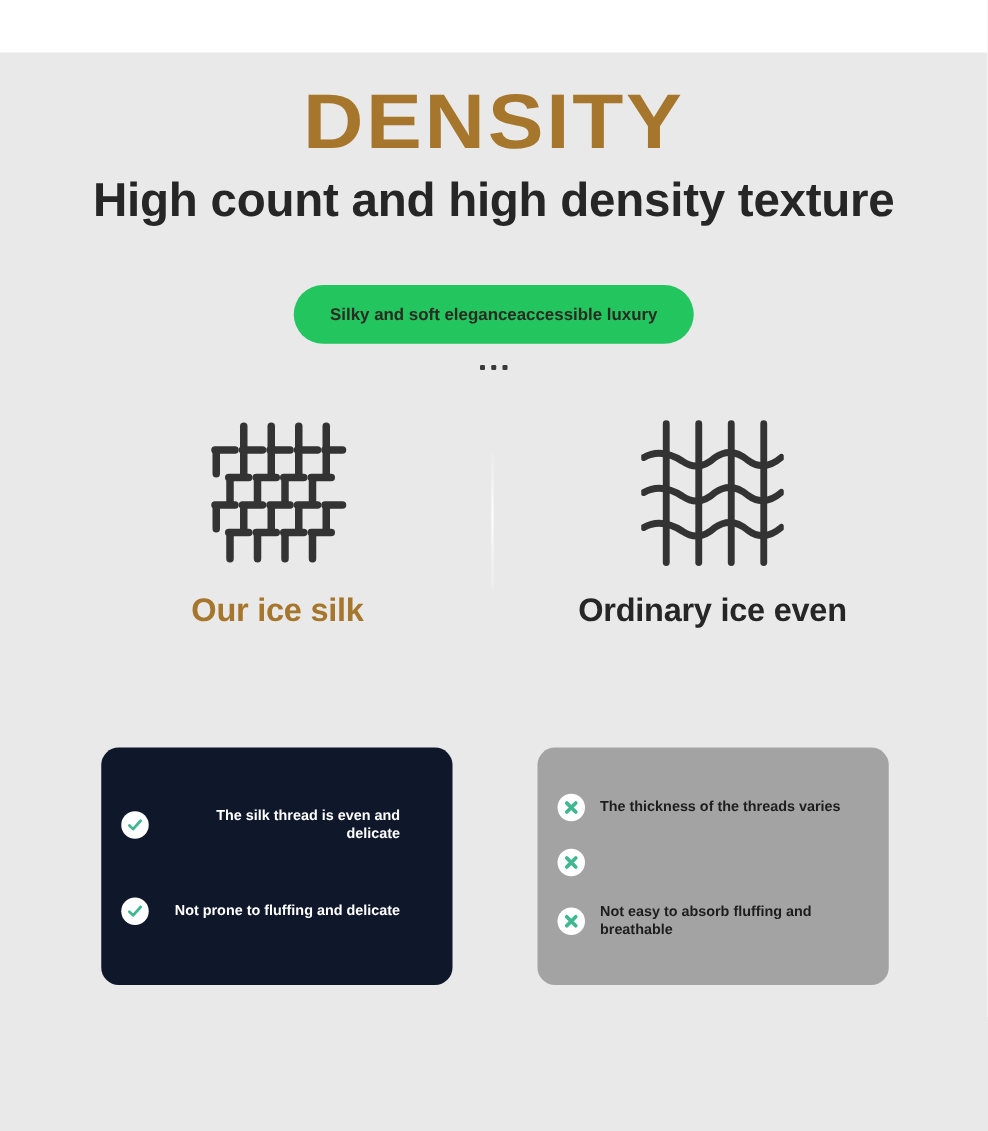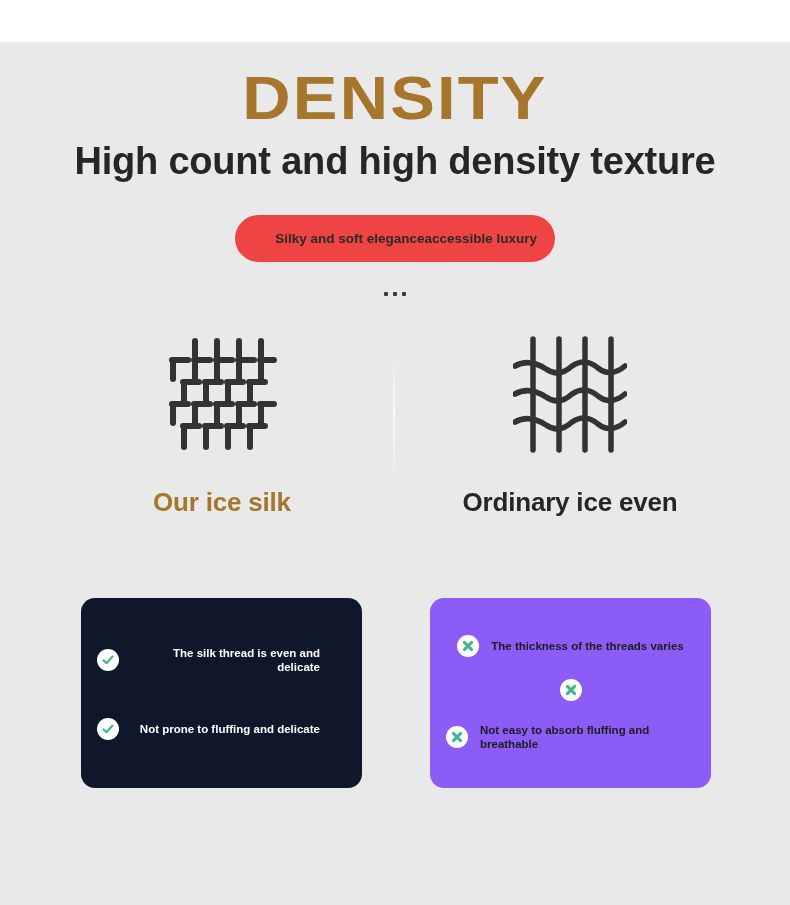--- a/index.html
+++ b/index.html
@@ -59,28 +59,28 @@
     font-weight: 700;
     color: #262626;
     letter-spacing: -0.2px;
     white-space: nowrap;
   }
 
   
   .pill {
     position: absolute;
     left: 235px;
-    top: 215px;
+    top: 228px;
     width: 320px;
     height: 47px;
     border-radius: 24px;
-    background: #ef4444;
+    background: #22c55e;
     display: flex;
     align-items: center;
-    justify-content: flex-end;
+    justify-content: center;
     box-sizing: border-box;
     padding: 0 18px;
   }
   .pill-text {
     font-size: 13.5px;
     line-height: 16px;
     font-weight: 700;
     color: #2b2b23;
     text-align: center;
   }
@@ -122,21 +122,21 @@
   .col-right { left: 405px; }
 
   .weave-wrap {
     height: 130px;
     display: flex;
     align-items: center;
     justify-content: center;
   }
 
   .col-label {
-    margin-top: 26px;
+    margin-top: 12px;
     text-align: center;
     font-size: 26px;
     line-height: 32px;
     font-weight: 700;
     letter-spacing: -0.2px;
   }
   .col-label.gold { color: #a5762b; }
   .col-label.dark { color: #262626; }
 
   
@@ -151,22 +151,21 @@
     display: flex;
     flex-direction: column;
     justify-content: space-around;
   }
   .card-left {
     left: 81px;
     background: #0f172a;
   }
   .card-right {
     left: 430px;
-    background: #8b5cf6;
-    align-items: center;
+    background: #a3a3a3;
   }
 
   .row {
     display: flex;
     align-items: center;
     gap: 12px;
   }
 
   .mark {
     flex: 0 0 auto;

